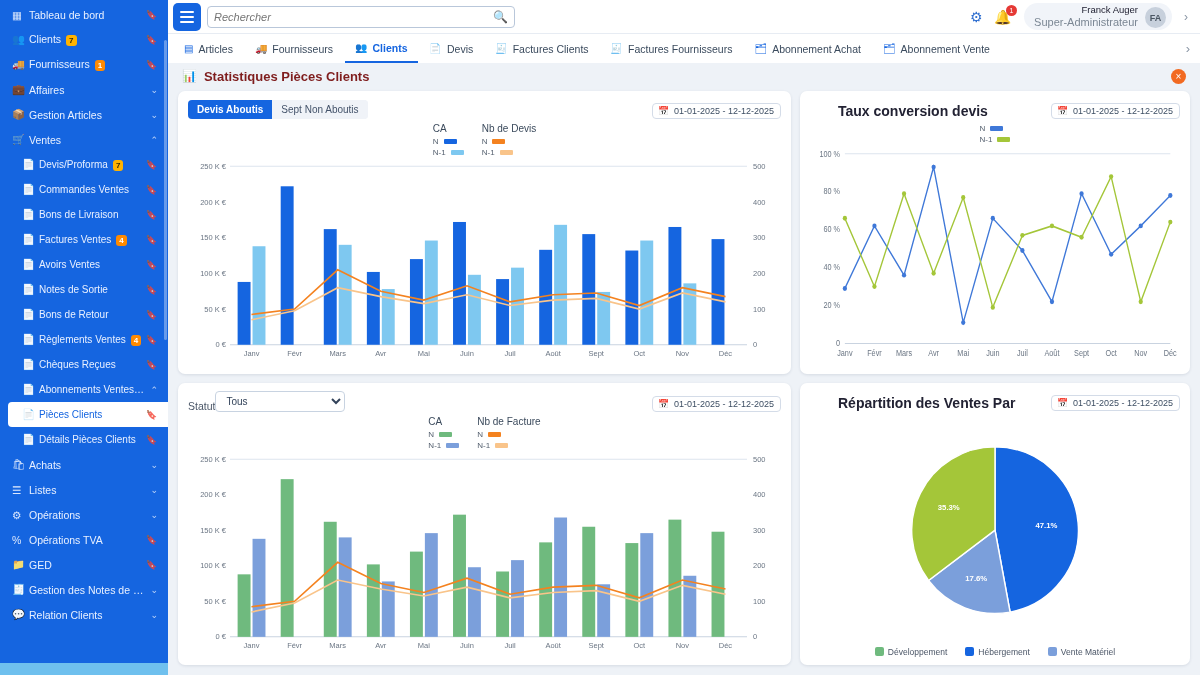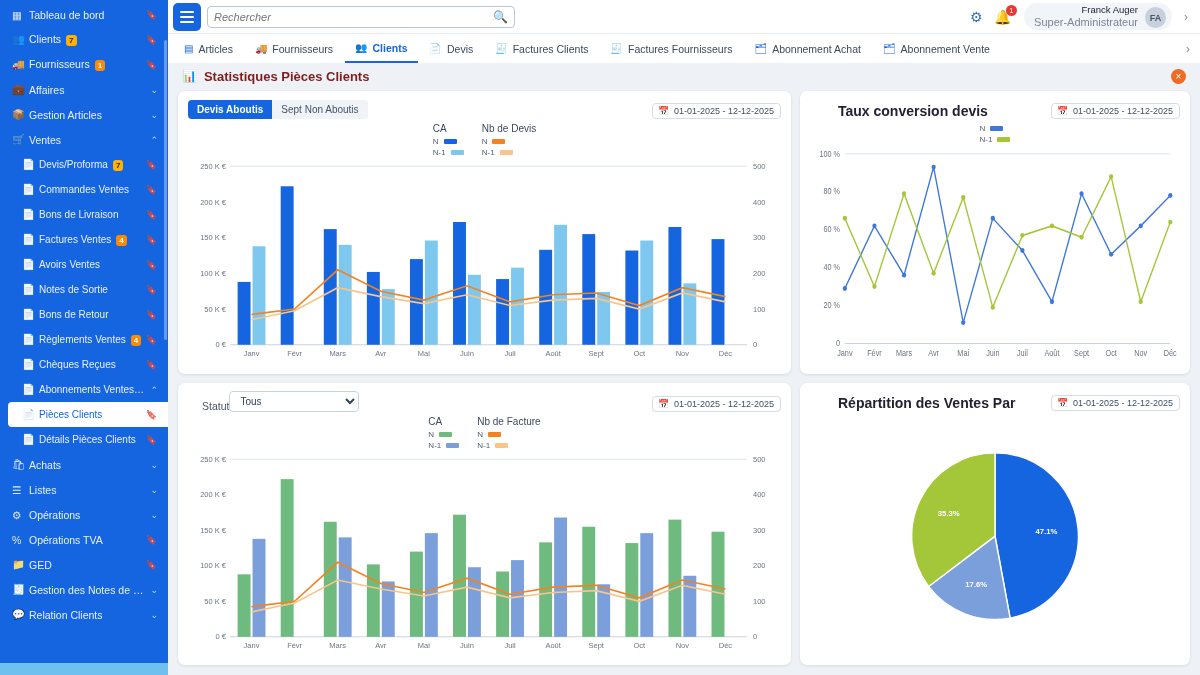--- a/index.html
+++ b/index.html
@@ -546,21 +546,21 @@
               <text x="280.3636363636364" y="191" class="tick-lbl" text-anchor="middle">Sept</text>
               <text x="310.90909090909093" y="191" class="tick-lbl" text-anchor="middle">Oct</text>
               <text x="341.4545454545455" y="191" class="tick-lbl" text-anchor="middle">Nov</text>
               <text x="372" y="191" class="tick-lbl" text-anchor="middle">Déc</text>
             </svg>
         </div>
       </section>
 
       <section class="card">
         <div class="card-head">
-          <span class="lbl-muted" style="margin-left:14px">Statut</span>
+          <span class="lbl-muted" style="">Statut</span>
           <select class="statut">
             <option>Tous</option>
           </select>
           <div class="date-chip">
             <span class="cal">📅</span>
             <span>01-01-2025 - 12-12-2025</span>
           </div>
         </div>
         <div class="legend-box">
           <div class="legend-col">
@@ -653,17 +653,22 @@
         <div class="chart-area">
           <svg id="chart-pie" viewBox="0 0 382 200">
               <path d="M191,102 L191.0,16.0 A86,86 0 0 1 206.6,186.6 Z" fill="#1565e0" stroke="#fff" stroke-width="1.5"></path>
               <text x="244.0988660282605" y="100.14893552786165" class="pie-lbl" text-anchor="middle">47.1%</text>
               <path d="M191,102 L206.6,186.6 A86,86 0 0 1 122.4,153.9 Z" fill="#7b9fdb" stroke="#fff" stroke-width="1.5"></path>
               <text x="171.6834774473136" y="154.6980317162718" class="pie-lbl" text-anchor="middle">17.6%</text>
               <path d="M191,102 L122.4,153.9 A86,86 0 0 1 191.0,16.0 Z" fill="#a4c639" stroke="#fff" stroke-width="1.5"></path>
               <text x="143.26550203132106" y="81.24205177886387" class="pie-lbl" text-anchor="middle">35.3%</text>
             </svg>
         </div>
+        <div class="pie-legend" id="pie-legend">
+            <span><span class="dot" style="background: rgb(111, 186, 126);"></span><span>Développement</span></span>
+            <span><span class="dot" style="background: rgb(21, 101, 224);"></span><span>Hébergement</span></span>
+            <span><span class="dot" style="background: rgb(123, 159, 219);"></span><span>Vente Matériel</span></span>
+          </div>
       </section>
 
     </div>
   </div>
 </div>
 
 </body></html>

